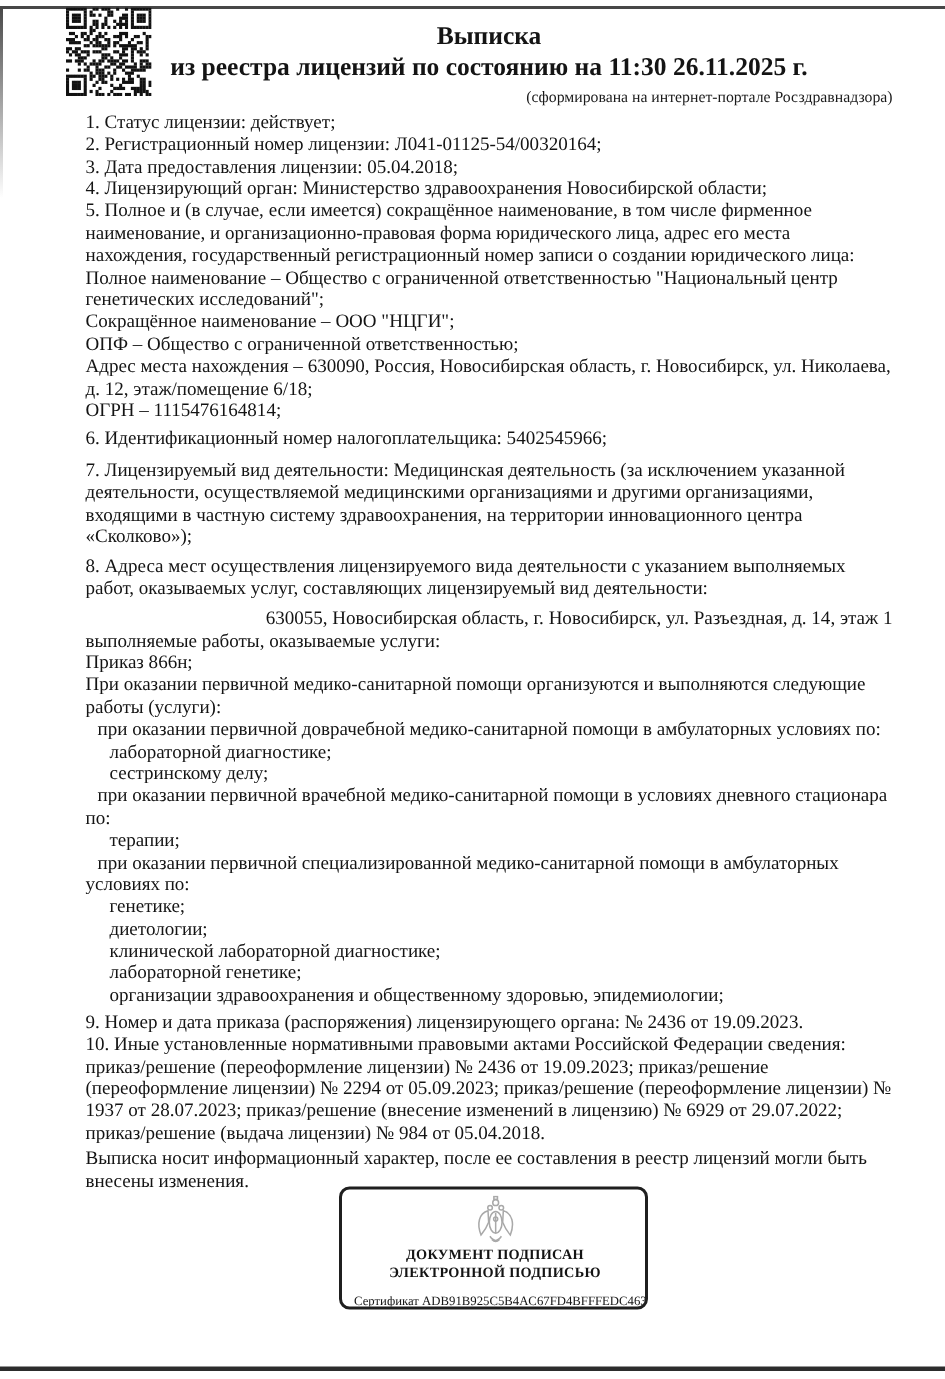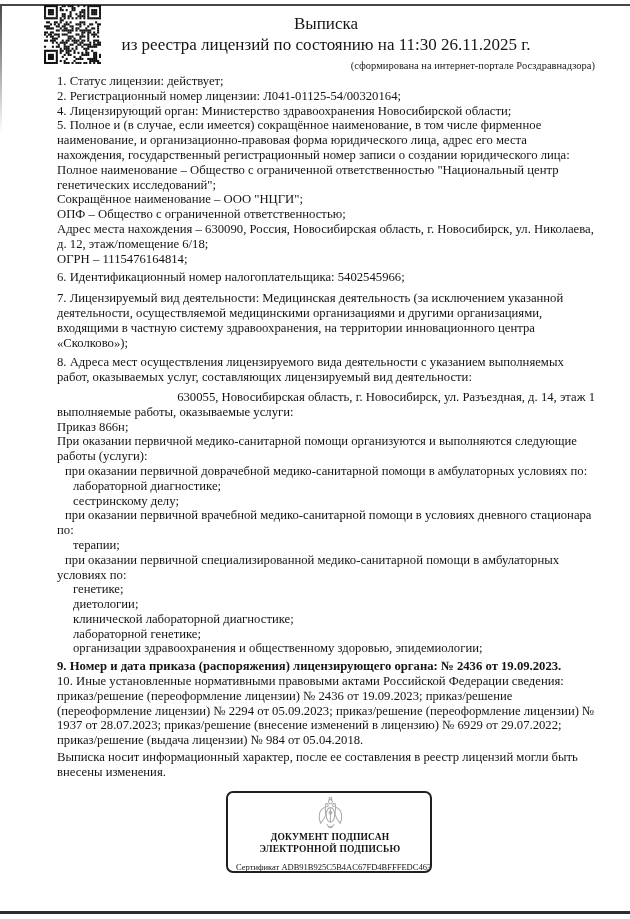--- a/index.html
+++ b/index.html
@@ -7,21 +7,21 @@
     position:relative;width:630px;height:919px;background:#fff;overflow:hidden;
     font-family:"Liberation Serif", serif;color:#141414;
   }
   .rule-top{position:absolute;left:0;top:4px;width:630px;height:2px;background:#474747;}
   .rule-left{position:absolute;left:0;top:4px;width:2px;height:128px;
     background:linear-gradient(#474747,rgba(71,71,71,0));}
   .rule-bottom{position:absolute;left:0;top:911px;width:630px;height:3px;background:#2c2c2c;}
   .qr{position:absolute;left:44px;top:5px;width:57px;height:59px;}
   .qr svg{display:block;width:57px;height:59px;}
   .header{position:absolute;left:57px;top:13px;width:538px;}
-  .t1,.t2{font-weight:normal;font-size:17px;line-height:21px;text-align:center;}
+  .t1,.t2{font-weight:bold;font-size:17px;line-height:21px;text-align:center;}
   .subtitle{font-size:10.5px;line-height:12px;text-align:right;margin-top:5px;color:#1a1a1a;}
   .body{position:absolute;left:57px;top:74px;width:538px;font-size:12.7px;line-height:14.8px;}
   .line{white-space:normal;}
   .i1{text-indent:8px;}
   .i2{text-indent:16px;}
   .stamp{
     position:absolute;left:226px;top:791px;width:206px;height:82px;
     border:2px solid #1f1f1f;border-radius:7px;background:#fff;
     box-shadow:0 0 0 1px #fff inset;overflow:hidden;box-sizing:border-box;
   }
@@ -442,20 +442,21 @@
 
   <div class="header">
     <div class="t1">Выписка</div>
     <div class="t2">из реестра лицензий по состоянию на 11:30 26.11.2025 г.</div>
     <div class="subtitle">(сформирована на интернет-портале Росздравнадзора)</div>
   </div>
 
   <div class="body">
       <div class="line p">1. Статус лицензии: действует;</div>
       <div class="line p">2. Регистрационный номер лицензии: Л041-01125-54/00320164;</div>
+      <div class="line p">3. Дата предоставления лицензии: 05.04.2018;</div>
       <div class="line p">4. Лицензирующий орган: Министерство здравоохранения Новосибирской области;</div>
       <div class="line p">5. Полное и (в случае, если имеется) сокращённое наименование, в том числе фирменное наименование, и организационно-правовая форма юридического лица, адрес его места нахождения, государственный регистрационный номер записи о создании юридического лица:</div>
       <div class="line p">Полное наименование – Общество с ограниченной ответственностью "Национальный центр генетических исследований";</div>
       <div class="line p">Сокращённое наименование – ООО "НЦГИ";</div>
       <div class="line p">ОПФ – Общество с ограниченной ответственностью;</div>
       <div class="line p">Адрес места нахождения – 630090, Россия, Новосибирская область, г. Новосибирск, ул. Николаева, д. 12, этаж/помещение 6/18;</div>
       <div class="line p">ОГРН – 1115476164814;</div>
       <div class="line p" style="margin-top: 4px;">6. Идентификационный номер налогоплательщика: 5402545966;</div>
       <div class="line p" style="margin-top: 6px;">7. Лицензируемый вид деятельности: Медицинская деятельность (за исключением указанной деятельности, осуществляемой медицинскими организациями и другими организациями, входящими в частную систему здравоохранения, на территории инновационного центра «Сколково»);</div>
       <div class="line p" style="margin-top: 5px;">8. Адреса мест осуществления лицензируемого вида деятельности с указанием выполняемых работ, оказываемых услуг, составляющих лицензируемый вид деятельности:</div>
@@ -467,21 +468,21 @@
       <div class="line i2">лабораторной диагностике;</div>
       <div class="line i2">сестринскому делу;</div>
       <div class="line i1">при оказании первичной врачебной медико-санитарной помощи в условиях дневного стационара по:</div>
       <div class="line i2">терапии;</div>
       <div class="line i1">при оказании первичной специализированной медико-санитарной помощи в амбулаторных условиях по:</div>
       <div class="line i2">генетике;</div>
       <div class="line i2">диетологии;</div>
       <div class="line i2">клинической лабораторной диагностике;</div>
       <div class="line i2">лабораторной генетике;</div>
       <div class="line i2">организации здравоохранения и общественному здоровью, эпидемиологии;</div>
-      <div class="line p" style="margin-top: 3px; font-weight: bold;">9. Номер и дата приказа (распоряжения) лицензирующего органа: № 2436 от 19.09.2023.</div>
+      <div class="line p" style="margin-top: 3px;">9. Номер и дата приказа (распоряжения) лицензирующего органа: № 2436 от 19.09.2023.</div>
       <div class="line p">10. Иные установленные нормативными правовыми актами Российской Федерации сведения: приказ/решение (переоформление лицензии) № 2436 от 19.09.2023; приказ/решение (переоформление лицензии) № 2294 от 05.09.2023; приказ/решение (переоформление лицензии) № 1937 от 28.07.2023; приказ/решение (внесение изменений в лицензию) № 6929 от 29.07.2022; приказ/решение (выдача лицензии) № 984 от 05.04.2018.</div>
       <div class="line p" style="margin-top: 2px;">Выписка носит информационный характер, после ее составления в реестр лицензий могли быть внесены изменения.</div>
     </div>
 
   <div class="stamp">
     <div class="stamp-head">
       <svg class="stamp-emblem" viewBox="0 0 34 40" fill="none" stroke="#a9a9a9" stroke-width="1.2">
         <rect x="15.6" y="0.8" width="2.8" height="2.2"></rect>
         <circle cx="17" cy="5.6" r="2.3"></circle>
         <circle cx="12.6" cy="9.6" r="1.8"></circle>

